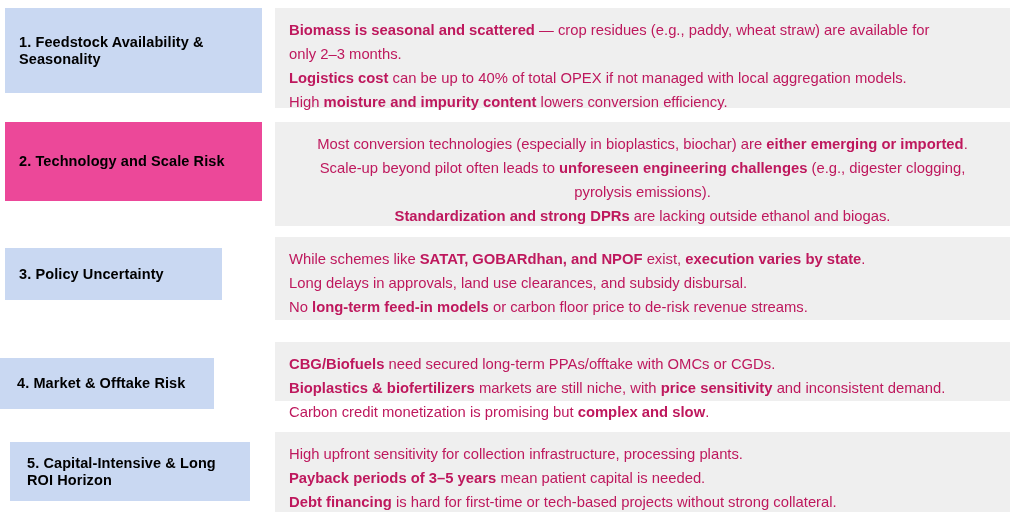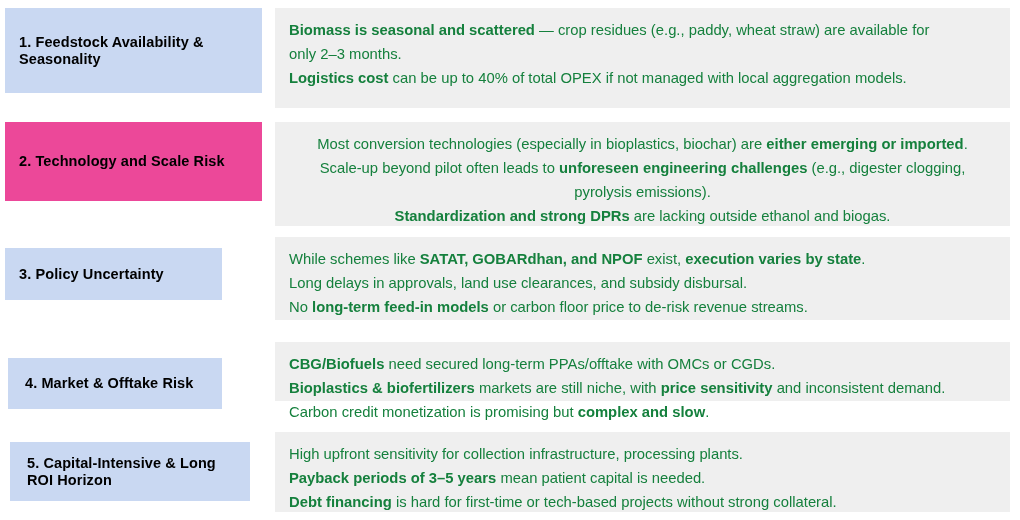--- a/index.html
+++ b/index.html
@@ -46,21 +46,21 @@
     display: block;
     width: 100%;
   }
 
   .content-box {
     position: absolute;
     box-sizing: border-box;
     background: #efefef;
     font-size: 14.8px;
     line-height: 24px;
-    color: #15803d;
+    color: #be185d;
     padding: 10px 14px 16px 14px;
   }
 
   .content-line {
     display: block;
     white-space: nowrap;
   }
 
   .content-line b {
     font-weight: bold;
@@ -69,39 +69,40 @@
   
   #row-1 .label-box  { left: 5px;  top: 8px;   width: 257px; height: 85px;  padding-left: 14px; padding-right: 8px; }
   #row-1 .content-box{ left: 275px; top: 8px;  width: 735px; height: 100px; }
 
   #row-2 .label-box  { left: 5px;  top: 122px; width: 257px; height: 79px;  padding-left: 14px; padding-right: 8px; }
   #row-2 .content-box{ left: 275px; top: 122px; width: 735px; height: 104px; }
 
   #row-3 .label-box  { left: 5px;  top: 248px; width: 217px; height: 52px;  padding-left: 14px; }
   #row-3 .content-box{ left: 275px; top: 237px; width: 735px; height: 83px; }
 
-  #row-4 .label-box  { left: 8px;  top: 358px; width: 214px; height: 51px;  padding-left: 17px; padding-right: 8px; }
+  #row-4 .label-box  { left: 0;  top: 358px; width: 214px; height: 51px;  padding-left: 17px; padding-right: 8px; }
   #row-4 .content-box{ left: 275px; top: 342px; width: 735px; height: 59px; }
 
   #row-5 .label-box  { left: 10px; top: 442px; width: 240px; height: 59px;  padding-left: 17px; padding-right: 8px; }
   #row-5 .content-box{ left: 275px; top: 432px; width: 735px; height: 80px; }
 </style>
 </head>
 <body style="background: rgb(255, 255, 255);">
 
 <div id="matrix">
 
   <div class="risk-row" id="row-1">
     <div class="label-box" style="background: rgb(201, 216, 242);">
       <span class="label-text">1. Feedstock Availability &amp;<br>Seasonality</span>
     </div>
     <div class="content-box" style="background: rgb(239, 239, 239);">
         <span class="content-line"><b>Biomass is seasonal and scattered</b><span> — crop residues (e.g., paddy, wheat straw) are available for</span></span>
         <span class="content-line"><span>only 2–3 months.</span></span>
         <span class="content-line"><b>Logistics cost</b><span> can be up to 40% of total OPEX if not managed with local aggregation models.</span></span>
+        <span class="content-line"><span>High </span><b>moisture and impurity content</b><span> lowers conversion efficiency.</span></span>
       </div>
   </div>
 
   <div class="risk-row" id="row-2">
     <div class="label-box" style="background: #ec4899;">
       <span class="label-text">2. Technology and Scale Risk</span>
     </div>
     <div class="content-box" style="background: rgb(239, 239, 239); text-align: center;">
         <span class="content-line"><span>Most conversion technologies (especially in bioplastics, biochar) are </span><b>either emerging or imported</b><span>.</span></span>
         <span class="content-line"><span>Scale-up beyond pilot often leads to </span><b>unforeseen engineering challenges</b><span> (e.g., digester clogging,</span></span>

